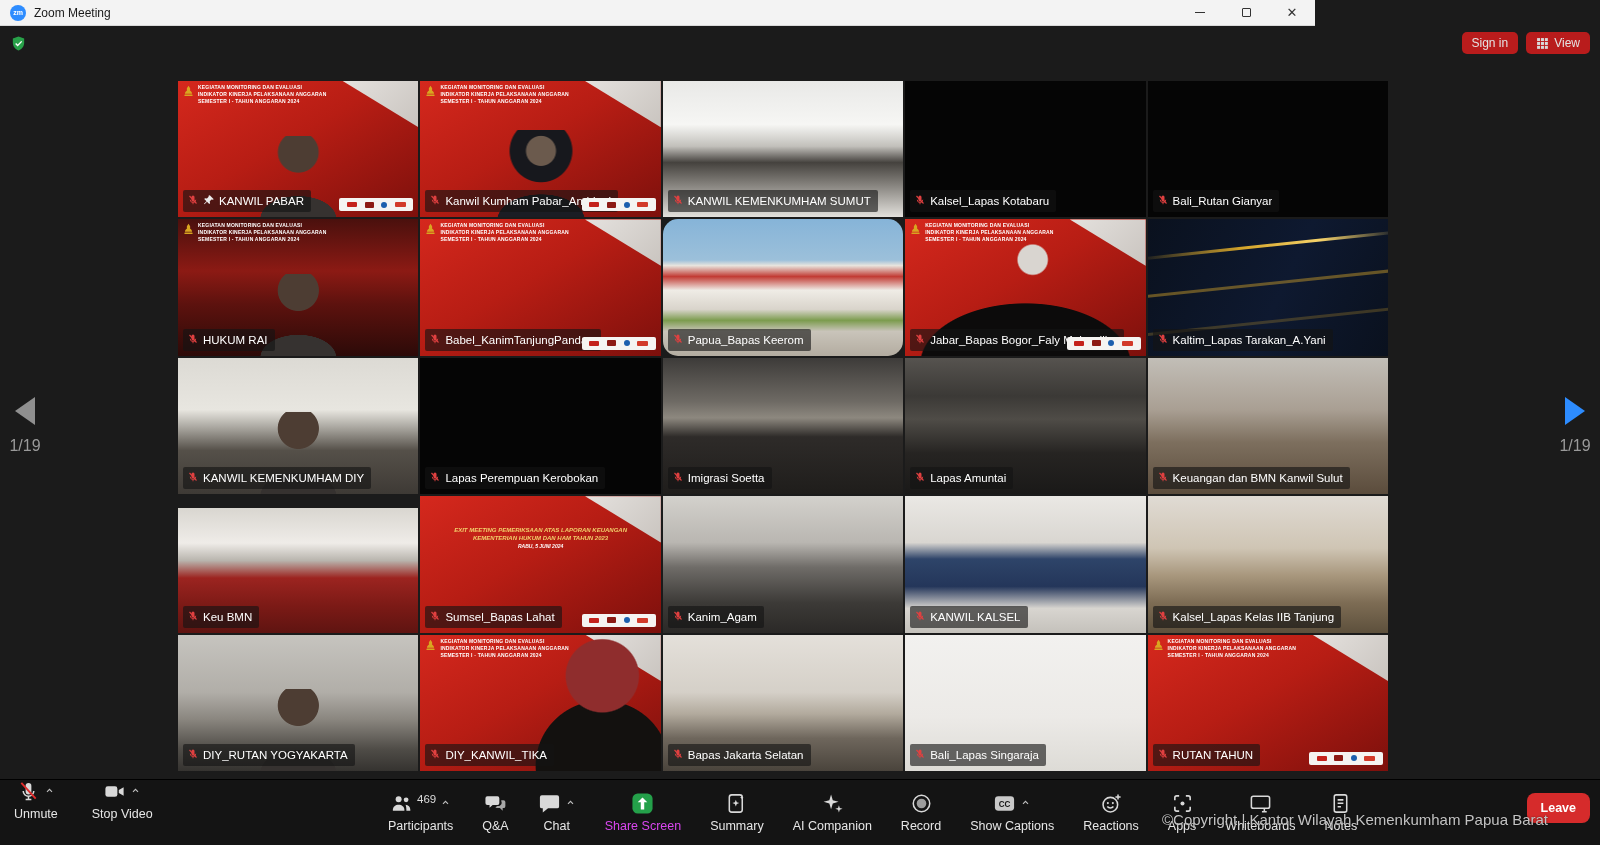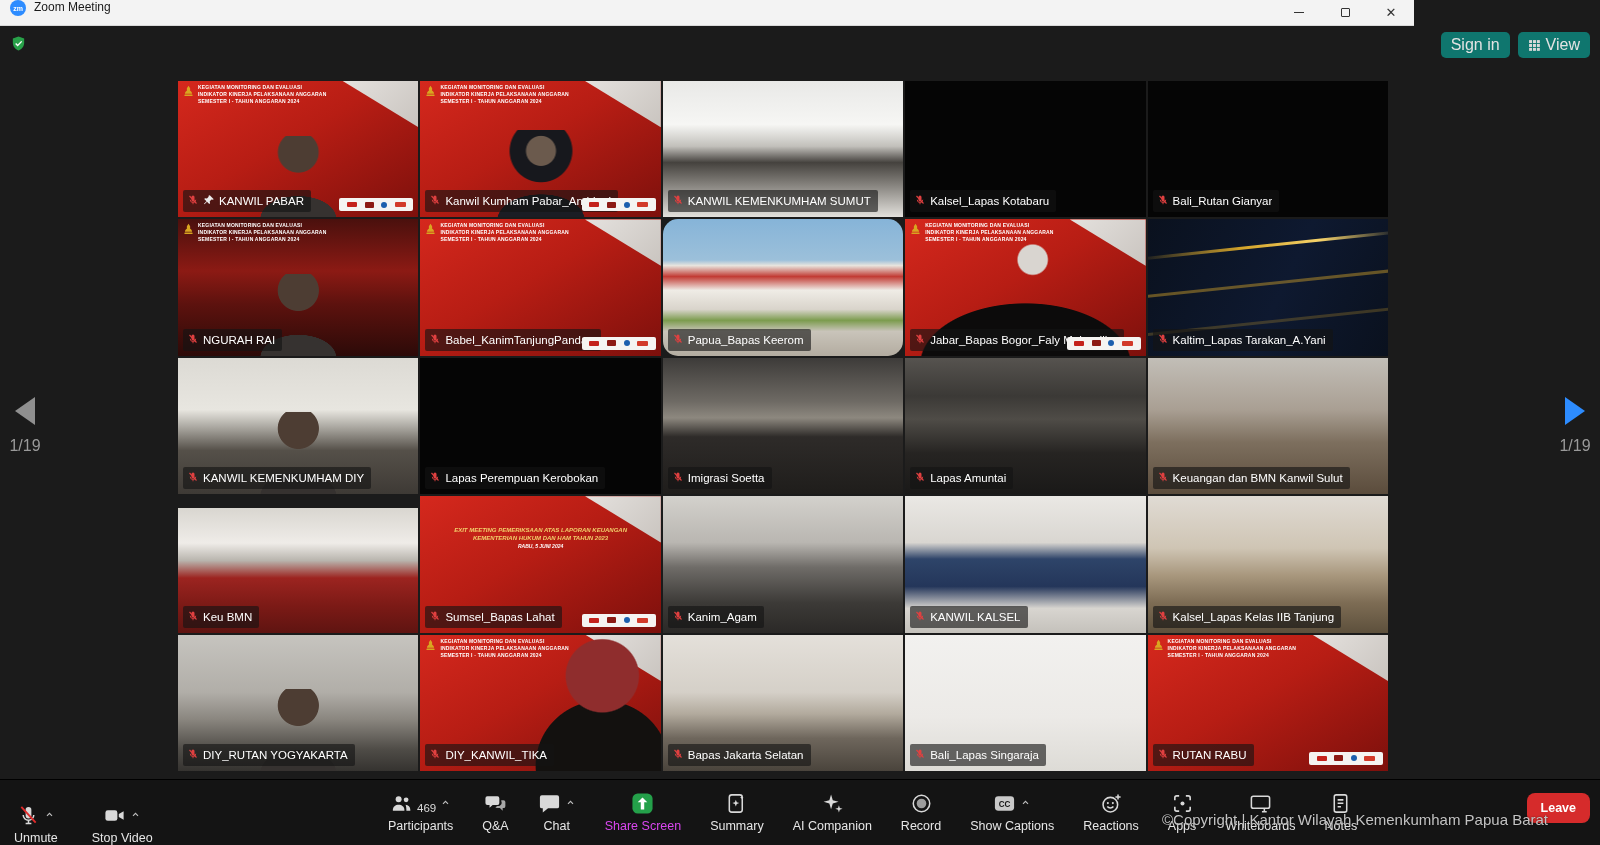--- a/index.html
+++ b/index.html
@@ -1,38 +1,38 @@
 <!DOCTYPE html>
 <html><head>
 <meta charset="utf-8">
 <style>
   * { margin:0; padding:0; box-sizing:border-box; }
   html,body { width:1600px; height:845px; overflow:hidden; background:#1b1b1b;
     font-family:"Liberation Sans", sans-serif; }
 
   
-  .titlebar { position:absolute; top:0; left:0; width:1414px; height:26px;
-    background:#f3f3f3; border-bottom:1px solid #d9d9d9; display:flex; z-index:50; }
+  .titlebar { position:absolute; top:0; left:0; width:1315px; height:26px;
+    background:#f3f3f3; border-bottom:1px solid #d9d9d9; display:flex; align-items:center; z-index:50; }
   .app-logo { width:16px; height:16px; border-radius:50%; background:#2d8cff; color:#fff;
     font-size:7px; font-weight:bold; display:flex; align-items:center; justify-content:center;
     margin:0 8px 0 10px; }
   .app-title { font-size:12px; color:#1a1a1a; }
   .win-controls { margin-left:auto; display:flex; height:100%; }
   .win-btn { width:46px; height:100%; display:flex; align-items:center; justify-content:center;
     color:#333; font-size:13px; cursor:default; }
   .win-btn .min-glyph { display:block; width:10px; height:1px; background:#333; }
   .win-btn .max-glyph { display:block; width:9px; height:9px; border:1px solid #333; border-radius:1px; }
 
   
   .client { position:absolute; top:26px; left:0; width:1600px; height:819px; background:#1b1b1b; }
 
   .security-shield { position:absolute; top:9px; left:10px; width:17px; height:17px; }
   .topbar-right { position:absolute; top:6px; right:10px; display:flex; gap:8px; align-items:center; }
-  .top-btn { display:flex; align-items:center; gap:5px; color:#e3e3e3; font-size:16px;
-    background:#0f766e; border-radius:5px; padding:4px 10px; }
+  .top-btn { display:flex; align-items:center; gap:5px; color:#e3e3e3; font-size:12px;
+    background:#b91c1c; border-radius:5px; padding:4px 10px; }
   .top-btn svg { width:13px; height:13px; }
 
   
   .grid { position:absolute; left:178px; top:55px; width:1210px; height:690px;
     display:grid; grid-template-columns:repeat(5,1fr); grid-template-rows:repeat(5,1fr); gap:2px; }
   .tile { position:relative; overflow:hidden; background:#000; }
 
   
   .sc-black { background:#050505; }
   .sc-monev { background:linear-gradient(150deg,#d5281d 0%,#b71d14 45%,#7d100c 100%); }
@@ -100,27 +100,27 @@
   .nav-prev { left:8px; } .nav-next { right:8px; }
   .arrow-left { width:0; height:0; border-top:14px solid transparent; border-bottom:14px solid transparent;
     border-right:20px solid #8f8f8f; margin:0 auto; }
   .arrow-right { width:0; height:0; border-top:14px solid transparent; border-bottom:14px solid transparent;
     border-left:20px solid #2d8cff; margin:0 auto; }
   .pageno { margin-top:12px; color:#9a9a9a; font-size:16px; }
 
   
   .toolbar { position:absolute; left:0; bottom:0; width:1600px; height:66px; background:#141414;
     border-top:1px solid #000; z-index:20; }
-  .tb-left { position:absolute; left:14px; top:0; height:100%; display:flex; align-items:flex-end; gap:34px; }
+  .tb-left { position:absolute; left:14px; top:0; height:100%; display:flex; align-items:flex-start; gap:34px; }
   .tb-center { position:absolute; left:388px; top:0; height:100%; display:flex; align-items:center; gap:29px; }
   .tb-item { display:flex; flex-direction:column; align-items:center; gap:3px; cursor:default; }
   .tb-iconrow { display:flex; align-items:flex-start; gap:4px; height:24px; }
   .tb-iconrow .main-ic { width:23px; height:23px; }
   .tb-iconrow .main-ic svg { width:23px; height:23px; }
-  .tb-badge { color:#dcdcdc; font-size:11.5px; margin-top:10px; }
+  .tb-badge { color:#dcdcdc; font-size:11.5px; margin-top:1px; }
   .tb-caret { width:11px; height:11px; margin-top:2px; }
   .tb-caret svg { width:11px; height:11px; }
   .tb-label { color:#e6e6e6; font-size:12.5px; white-space:nowrap; }
   .tb-label.accent { color:#d946ef; }
 
   .leave-btn { position:absolute; right:10px; top:13px; background:#d62b2b; color:#fff; font-size:12.5px;
     font-weight:bold; border:none; border-radius:8px; padding:8px 14px; z-index:21; }
   .copyright { position:absolute; right:52px; bottom:17px; color:#c3c3c3; font-size:15px; z-index:22;
     text-shadow:0 0 2px rgba(0,0,0,.6); }
 </style>
@@ -272,21 +272,21 @@
             <div>SEMESTER I - TAHUN ANGGARAN 2024</div>
           </div>
         </div>
         <div class="fig-center"></div>
         <div class="nameplate">
           <span><svg viewBox="0 0 24 24">
               <path d="M12 3a3 3 0 0 0-3 3v6a3 3 0 0 0 6 0V6a3 3 0 0 0-3-3z" fill="#e04040"></path>
               <path d="M6.5 11.5a5.5 5.5 0 0 0 11 0M12 17v3.5" stroke="#e04040" stroke-width="1.8" fill="none"></path>
               <path d="M5 4l14 15" stroke="#e04040" stroke-width="2.2"></path>
             </svg></span>
-          <span class="pname">NGURAH RAI</span>
+          <span class="pname">HUKUM RAI</span>
         </div>
       </div>
       <div class="tile sc-monev">
         <div class="banner">
           <span><svg viewBox="0 0 24 24" fill="#d9a520">
               <path d="M12 1.5l3 4.5v4.5c2.2 1.1 3.5 3 3.5 5.5h-13C5.5 13.5 6.8 11.6 9 10.5V6z"></path>
               <rect x="4.5" y="17.5" width="15" height="3" rx="1"></rect>
             </svg></span>
           <div class="btxt">
             <div>KEGIATAN MONITORING DAN EVALUASI</div>
@@ -533,21 +533,21 @@
             <div>INDIKATOR KINERJA PELAKSANAAN ANGGARAN</div>
             <div>SEMESTER I - TAHUN ANGGARAN 2024</div>
           </div>
         </div>
         <div class="nameplate">
           <span><svg viewBox="0 0 24 24">
               <path d="M12 3a3 3 0 0 0-3 3v6a3 3 0 0 0 6 0V6a3 3 0 0 0-3-3z" fill="#e04040"></path>
               <path d="M6.5 11.5a5.5 5.5 0 0 0 11 0M12 17v3.5" stroke="#e04040" stroke-width="1.8" fill="none"></path>
               <path d="M5 4l14 15" stroke="#e04040" stroke-width="2.2"></path>
             </svg></span>
-          <span class="pname">RUTAN RABU</span>
+          <span class="pname">RUTAN TAHUN</span>
         </div>
         <div class="logostrip">
           <span class="ls-a"></span>
           <span class="ls-b"></span>
           <span class="ls-c"></span>
           <span class="ls-d"></span>
         </div>
       </div>
     </div>
 

